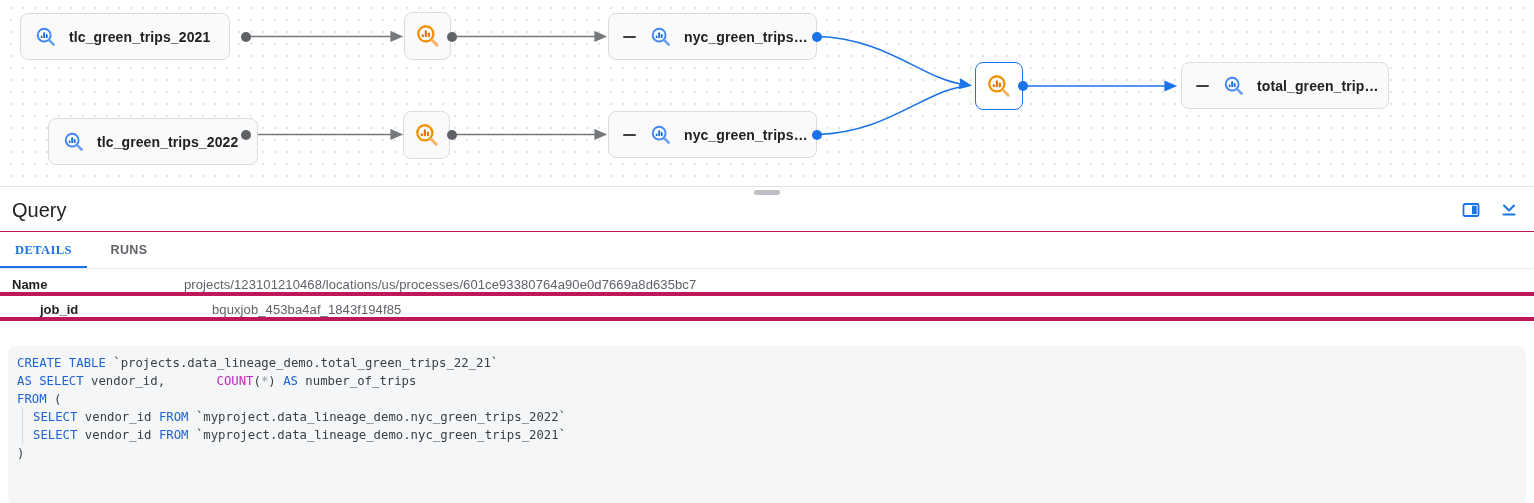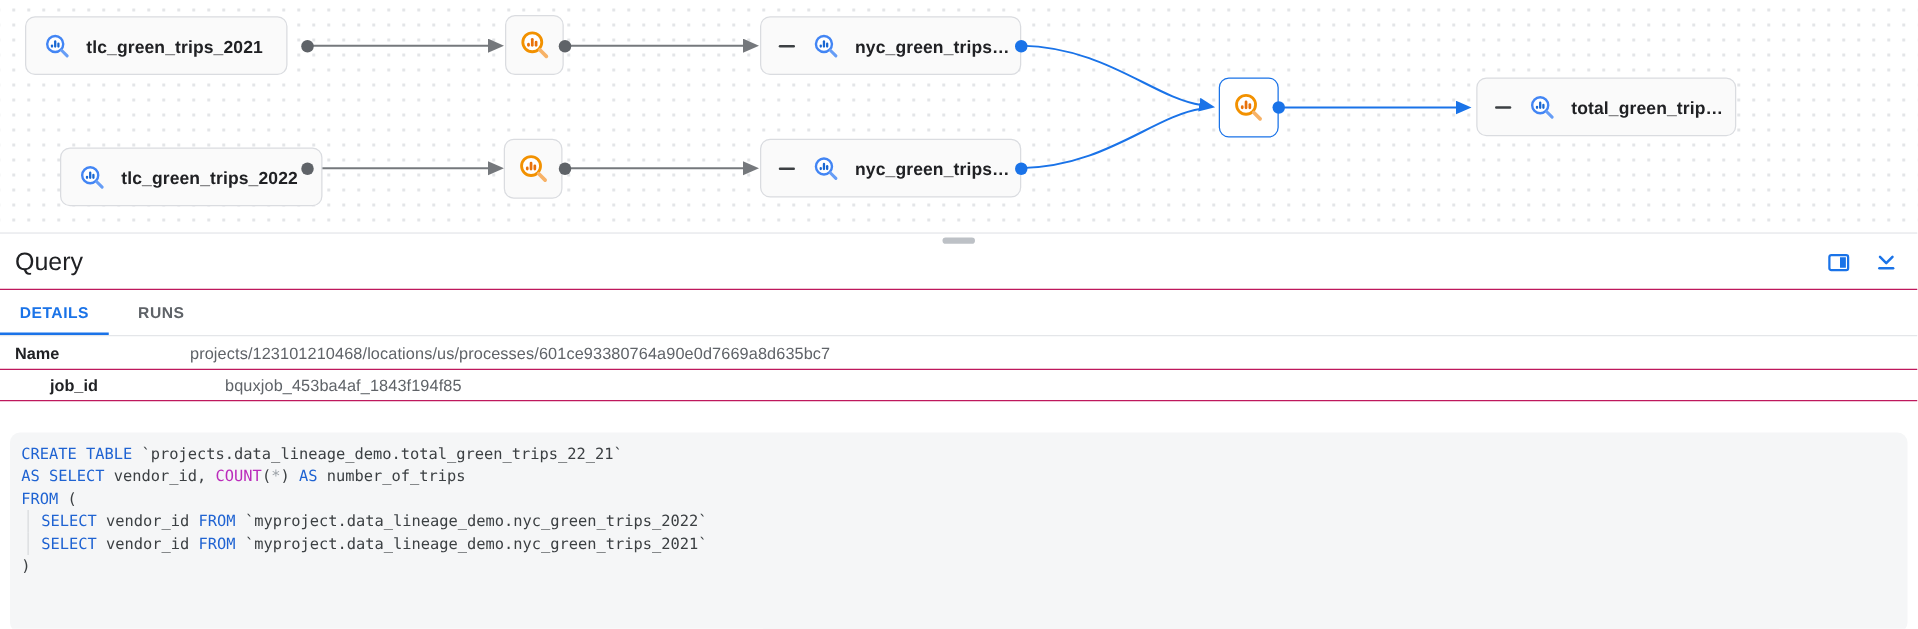--- a/index.html
+++ b/index.html
@@ -77,49 +77,49 @@
   .header-actions { display: flex; align-items: center; gap: 20px; }
   .hicon { display: inline-flex; cursor: pointer; }
 
   .tabs { display: flex; height: 37px; border-bottom: 1px solid #e4e6e9; }
   .tab {
     position: relative;
     display: flex; align-items: center; justify-content: center;
     font-size: 12.5px; font-weight: bold; letter-spacing: .4px;
     cursor: pointer; color: #5f6368;
   }
-  .tab.t-details { width: 87px; color: #1a73e8; }
+  .tab.t-details { width: 87px; color: #1a73e8; font-family: Liberation Serif, serif; }
   .tab.t-runs { width: 84px; text-align: center; }
   .tab .indicator {
     position: absolute; left: 0; bottom: 0;
     width: 100%; height: 2.5px; background: #1a73e8;
   }
 
   .kv-row {
-    display: flex; align-items: center;
+    display: flex; align-items: flex-end;
     height: 27px; padding-left: 12px;
-    border-bottom: 1px solid #be185d;
+    border-bottom: 4px solid #be185d;
     font-size: 13px;
   }
   .kv-row.second { height: 25px; padding-left: 40px; }
   .kv-key { width: 140px; font-weight: bold; color: #202124; flex: none; }
-  .kv-val { color: #5f6368; letter-spacing: .1px; }
+  .kv-val { color: #5f6368; letter-spacing: .1px; margin-left: 32px; }
 
   .code {
     margin: 25px 8px 0 8px;
     background: #f5f6f7;
     border-radius: 8px;
     padding: 8px 12px 14px 9px;
     font-family: "DejaVu Sans Mono", monospace;
     font-size: 12.3px;
     min-height: 160px;
   }
   .code-line { height: 18px; line-height: 18px; white-space: pre; }
   .tok-kw   { color: #1f63d2; }
-  .tok-fn   { color: #bb2cbb; }
+  .tok-fn   { color: #bb2cbb; margin-left: 44px; }
   .tok-gray { color: #9aa0a6; }
   .tok-id   { color: #3c4043; }
   .indent-guide {
     display: inline-block; width: 11px; height: 18px;
     margin-left: 5px; border-left: 1px solid #d7dadd;
     vertical-align: top;
   }
 </style>
 </head>
 <body>

